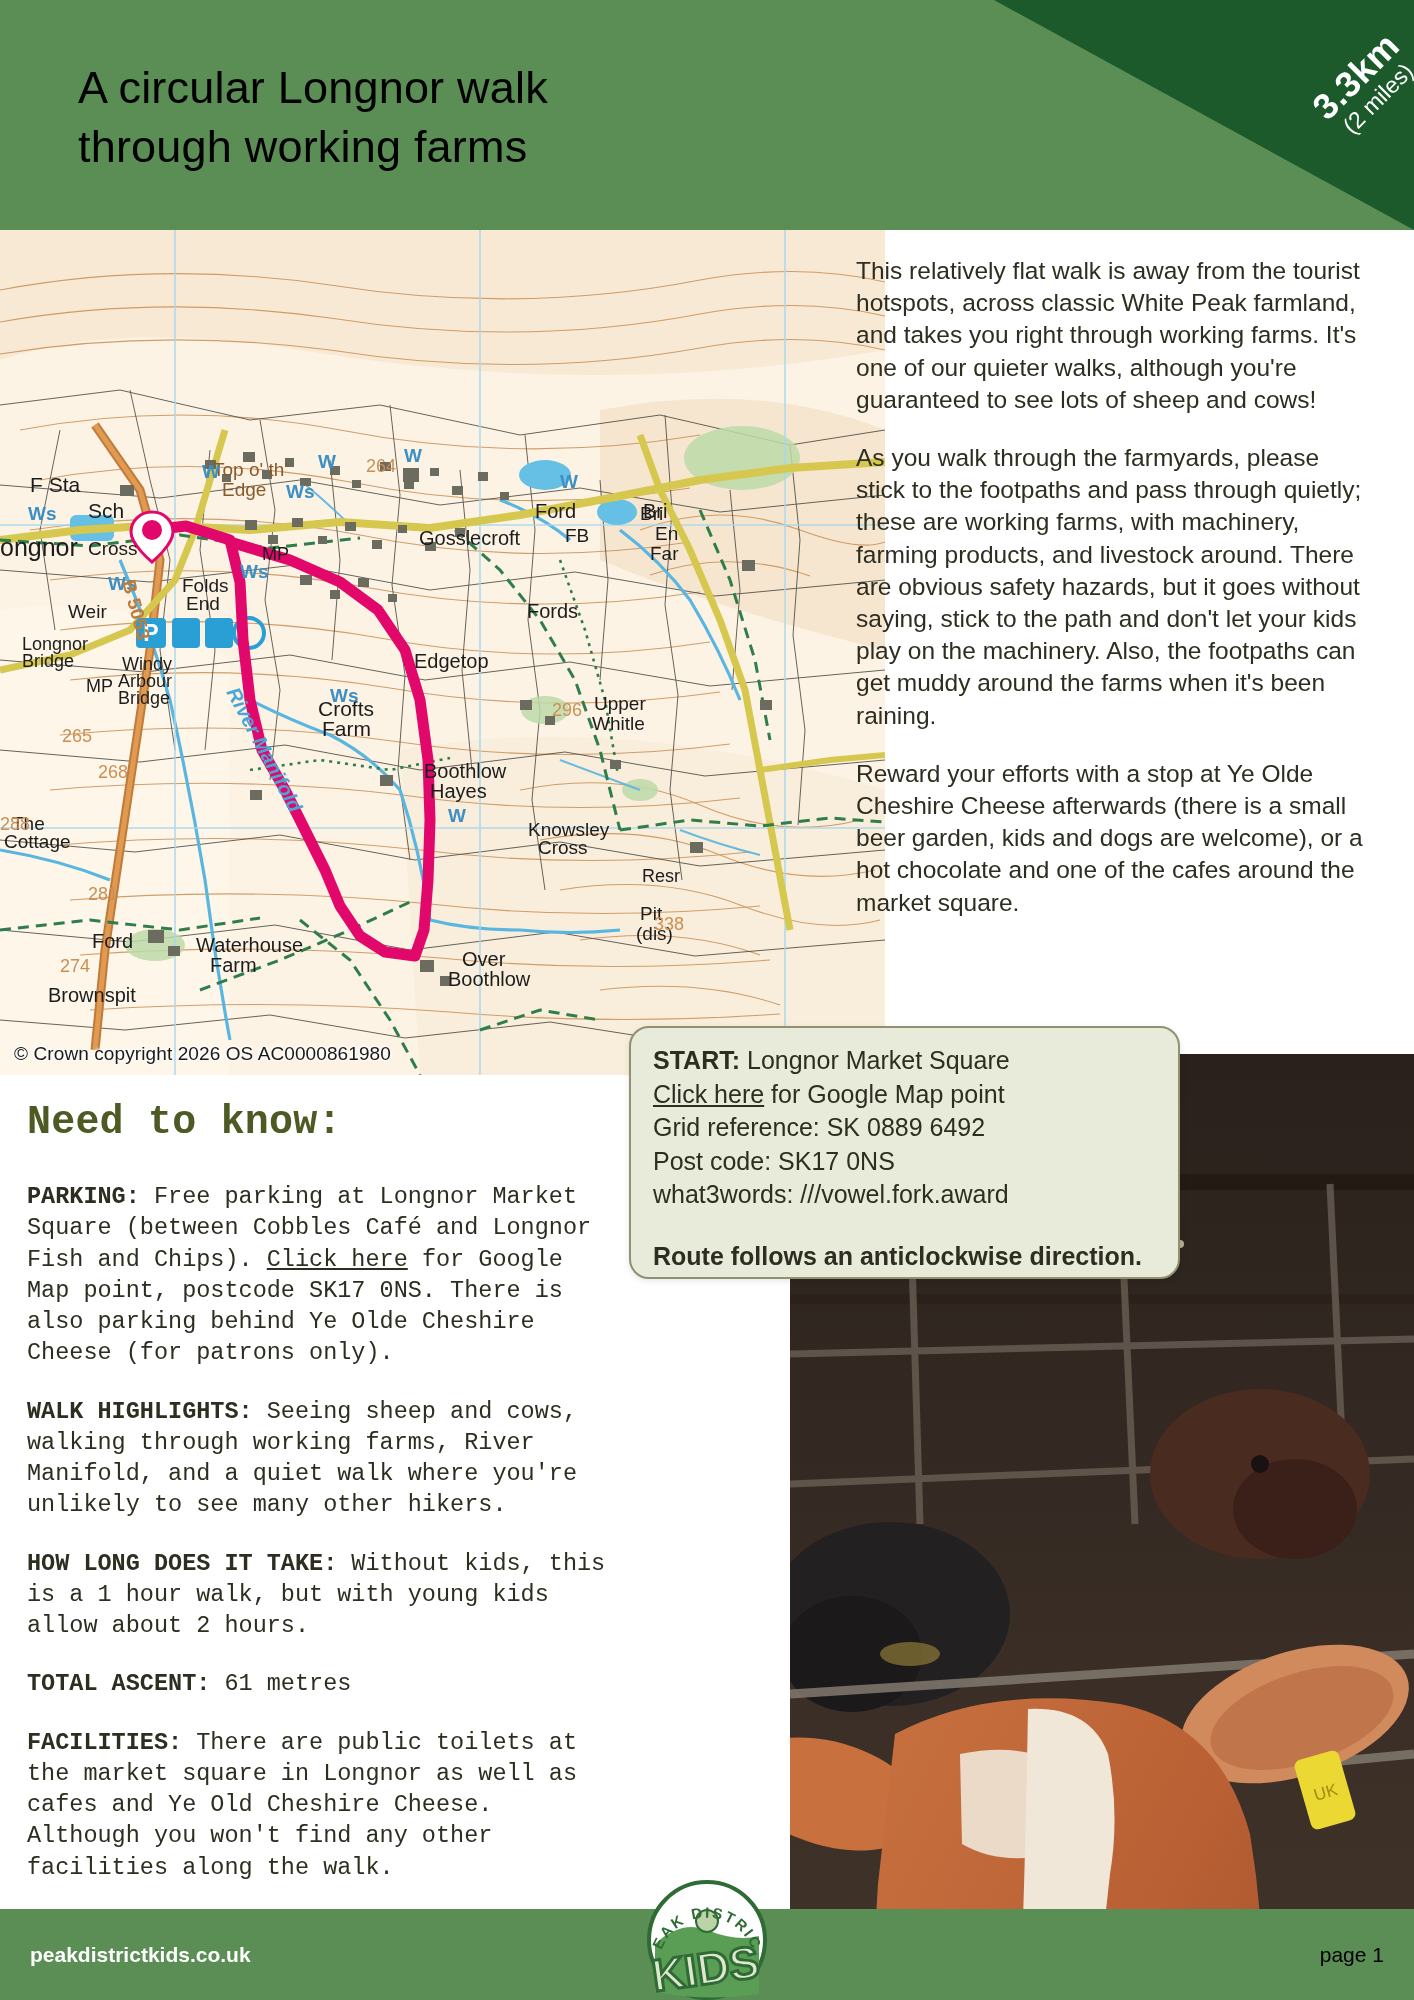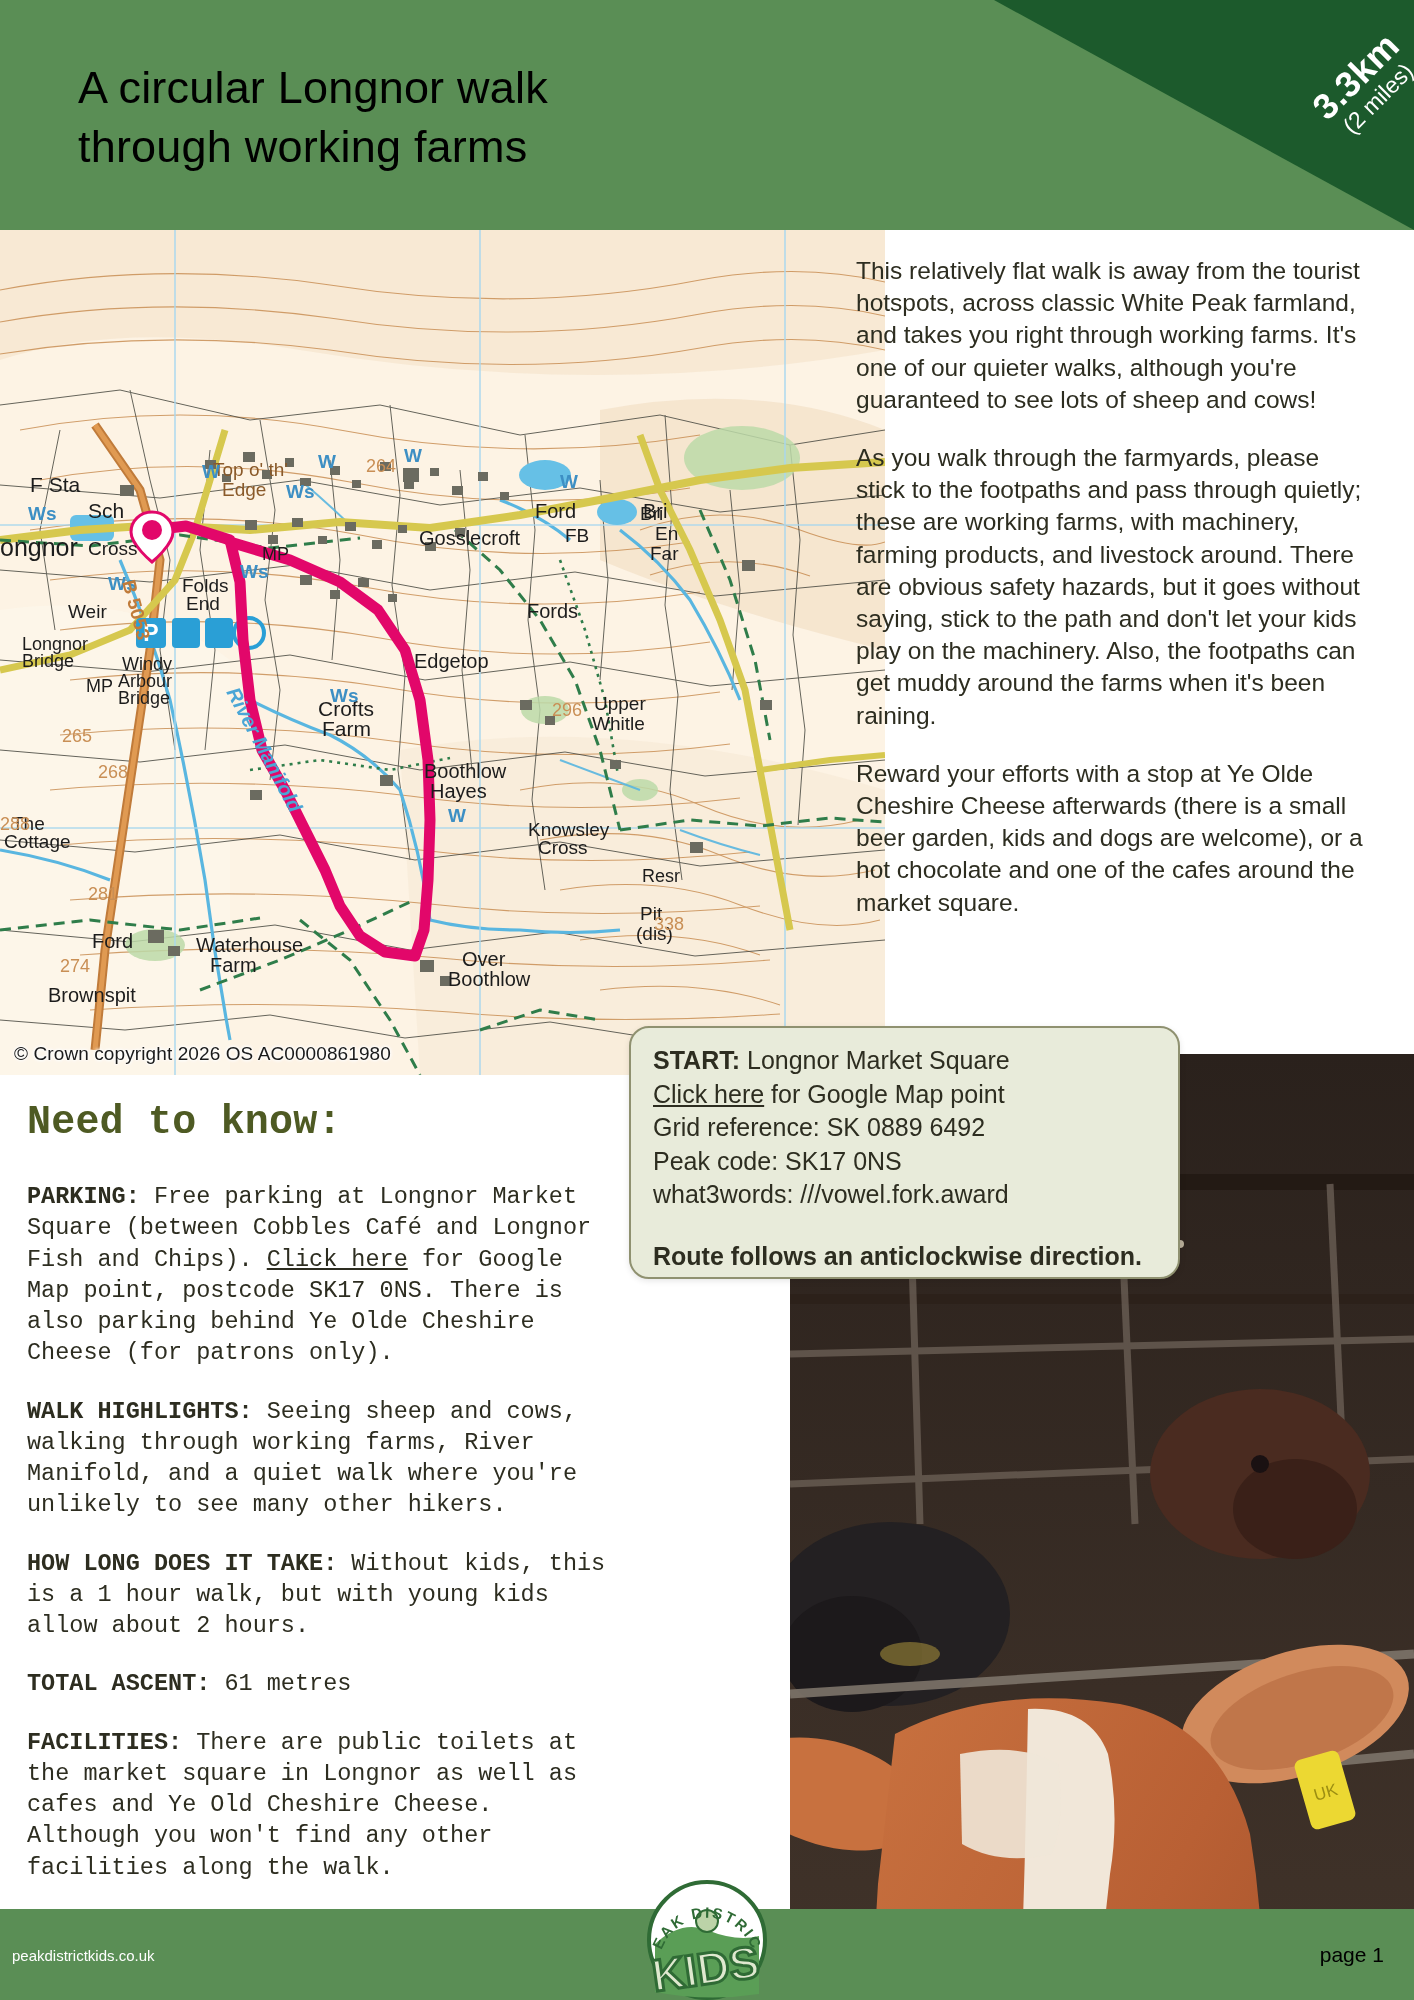--- a/index.html
+++ b/index.html
@@ -86,22 +86,22 @@
   .ntk p { font-size:23.5px; line-height:1.33; margin-bottom:27px; }
   .ntk .lbl { font-weight:700; }
   .ntk .lnk { text-decoration:underline; }
 
   
   .footer {
     position:absolute; left:0; bottom:0; width:1414px; height:91px;
     background:#5a8e55; z-index:8;
   }
   .footer-site {
-    position:absolute; left:12px; top:50%; transform:translateY(-50%);
-    color:#ffffff; font-size:15px;
+    position:absolute; left:30px; top:50%; transform:translateY(-50%);
+    color:#ffffff; font-size:21px;font-weight:bold;
   }
   .footer-page {
     position:absolute; right:30px; top:50%; transform:translateY(-50%);
     color:#000000; font-size:21px;
   }
   .logo {
     position:absolute; left:50%; bottom:-6px; transform:translateX(-50%);
     width:132px; height:132px; z-index:9;
   }
 </style>
@@ -475,21 +475,21 @@
 </div>
 
 <div class="startbox">
   <div class="row">
     <span class="b">START:</span><span> Longnor Market Square</span>
   </div>
   <div class="row">
     <span class="lnk">Click here</span><span> for Google Map point</span>
   </div>
   <div class="row">Grid reference: SK 0889 6492</div>
-  <div class="row">Peak code: SK17 0NS</div>
+  <div class="row">Post code: SK17 0NS</div>
   <div class="row">what3words: ///vowel.fork.award</div>
   <div class="route">Route follows an anticlockwise direction.</div>
 </div>
 
 <div class="ntk">
   <h2>Need to know:</h2>
   <p>
     <span class="lbl">PARKING:</span><span> Free parking at Longnor Market Square (between Cobbles Café and Longnor Fish and Chips). </span><span class="lnk">Click here</span><span> for Google Map point, postcode SK17 0NS. There is also parking behind Ye Olde Cheshire Cheese (for patrons only).</span>
   </p>
   <p>

